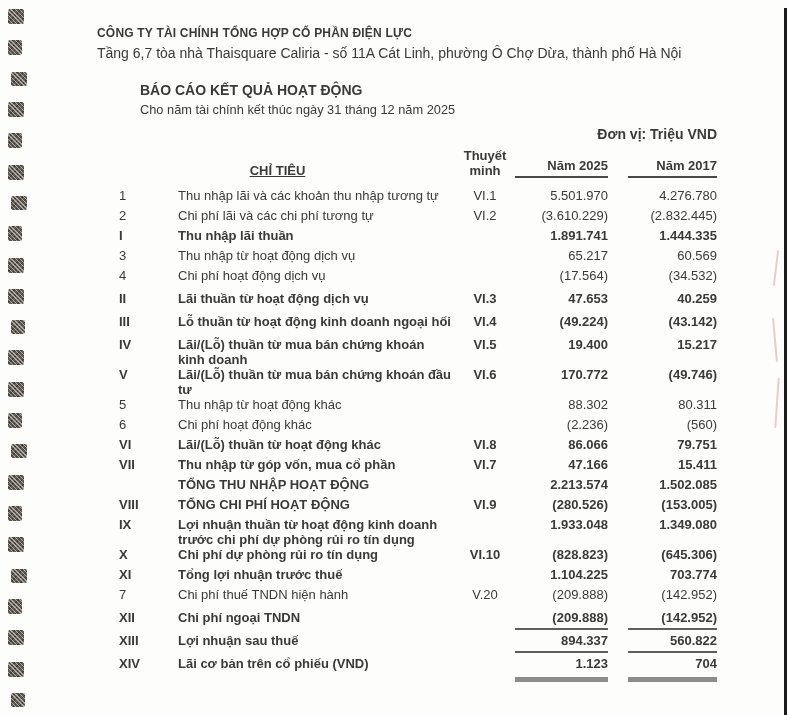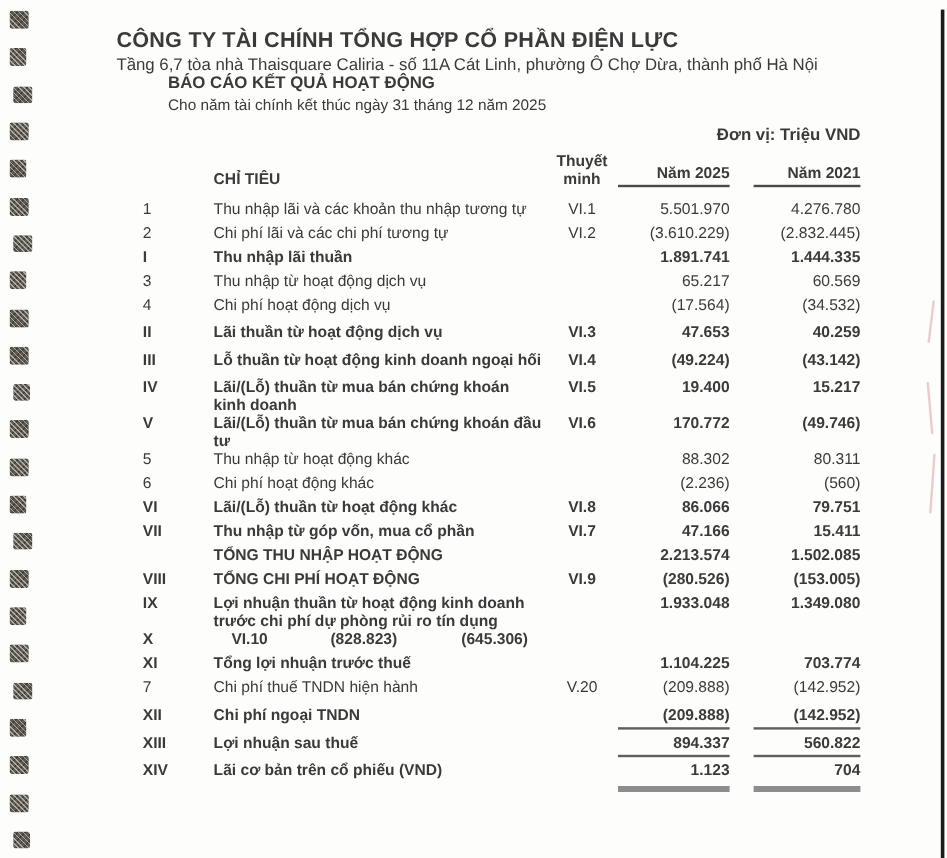--- a/index.html
+++ b/index.html
@@ -41,38 +41,38 @@
   }
   
   .red-marks{position:absolute;right:6px;top:240px;width:12px;height:200px;pointer-events:none;}
   .red-marks i{position:absolute;display:block;width:2px;background:rgba(190,80,80,.28);border-radius:2px;}
   .red-marks i:nth-child(1){height:36px;top:10px;left:4px;transform:rotate(7deg);}
   .red-marks i:nth-child(2){height:44px;top:78px;left:3px;transform:rotate(-5deg);}
   .red-marks i:nth-child(3){height:50px;top:138px;left:5px;transform:rotate(4deg);}
 
   .content{position:absolute;left:97px;top:26px;width:620px;font-size:13px;line-height:15px;}
 
-  .company-name{font-size:18px;font-weight:bold;letter-spacing:.2px;}
+  .company-name{font-size:12px;font-weight:bold;letter-spacing:.2px;}
   .company-address{font-size:14px;margin-top:5px;}
-  .report-head{margin-left:43px;}
+  .report-head{margin-left:43px;margin-top:22px;}
   .report-title{font-size:14px;font-weight:bold;}
   .report-period{font-size:12.8px;margin-top:4px;}
   .unit-line{text-align:right;font-weight:bold;font-size:14px;margin-top:10px;}
 
   .table{margin-top:6px;}
   .thead{display:flex;align-items:flex-end;font-weight:bold;}
   .trow{display:flex;align-items:flex-start;min-height:20px;}
   .c-no{width:81px;padding-left:22px;box-sizing:border-box;flex:none;}
   .c-label{width:277px;flex:none;white-space:pre-line;}
   .c-note{width:60px;flex:none;text-align:center;}
   .c-y1{width:93px;flex:none;text-align:right;}
   .c-gap{width:20px;flex:none;}
   .c-y2{width:89px;flex:none;text-align:right;}
 
-  .thead .c-label{padding-right:78px;box-sizing:border-box;}
+  .thead .c-label{text-align:center;padding-right:78px;box-sizing:border-box;text-decoration:underline;}
   .thead .note-head span{display:block;text-align:center;}
   .thead .year-head{border-bottom:2px solid var(--rule-color);padding-bottom:3px;}
   .tbody{margin-top:10px;}
 
   .trow.bold{font-weight:bold;}
   .trow .num{padding-bottom:2px;}
   .trow.rule-single .num{border-bottom:2px solid var(--total-rule-color);padding-bottom:3px;}
   .trow.rule-thick .num{border-bottom:5px solid var(--thick-rule-color);padding-bottom:6px;}
 </style>
 </head>
@@ -129,21 +129,21 @@
     <div class="table">
       <div class="thead">
         <div class="c-no"></div>
         <div class="c-label">CHỈ TIÊU</div>
         <div class="c-note note-head">
           <span>Thuyết</span>
           <span>minh</span>
         </div>
         <div class="c-y1 year-head">Năm 2025</div>
         <div class="c-gap"></div>
-        <div class="c-y2 year-head">Năm 2021</div>
+        <div class="c-y2 year-head">Năm 2017</div>
       </div>
       <div class="tbody">
           <div class="trow">
     <div class="c-no">1</div>
     <div class="c-label">Thu nhập lãi và các khoản thu nhập tương tự</div>
     <div class="c-note">VI.1</div>
     <div class="c-y1 num">5.501.970</div>
     <div class="c-gap"></div>
     <div class="c-y2 num">4.276.780</div>
   </div>
@@ -265,20 +265,21 @@
     <div class="c-no">IX</div>
     <div class="c-label">Lợi nhuận thuần từ hoạt động kinh doanh
 trước chi phí dự phòng rủi ro tín dụng</div>
     <div class="c-note"></div>
     <div class="c-y1 num">1.933.048</div>
     <div class="c-gap"></div>
     <div class="c-y2 num">1.349.080</div>
   </div>
           <div class="trow bold">
     <div class="c-no">X</div>
+    <div class="c-label">Chi phí dự phòng rủi ro tín dụng</div>
     <div class="c-note">VI.10</div>
     <div class="c-y1 num">(828.823)</div>
     <div class="c-gap"></div>
     <div class="c-y2 num">(645.306)</div>
   </div>
           <div class="trow bold">
     <div class="c-no">XI</div>
     <div class="c-label">Tổng lợi nhuận trước thuế</div>
     <div class="c-note"></div>
     <div class="c-y1 num">1.104.225</div>

